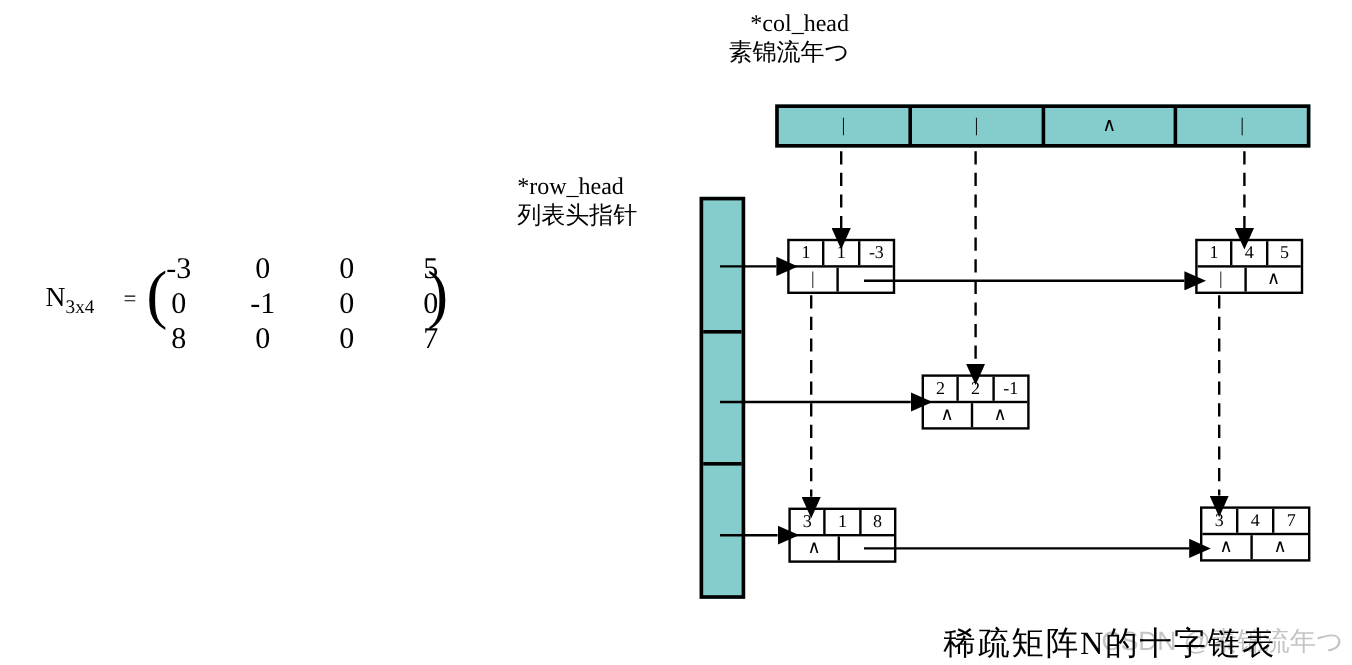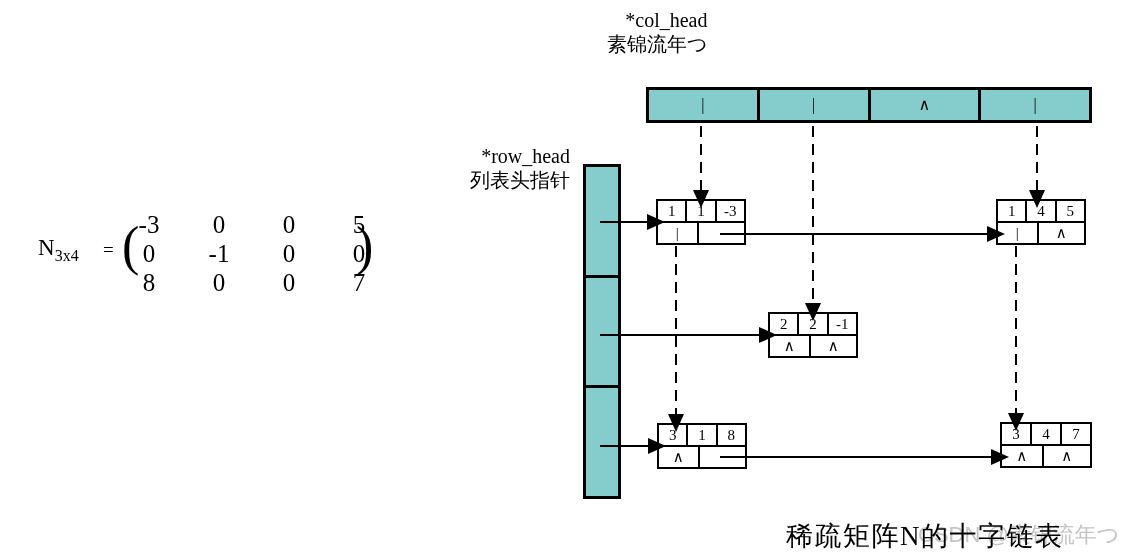--- a/index.html
+++ b/index.html
@@ -91,21 +91,21 @@
     <span>0</span>
     <span>0</span>
     <span>7</span>
   </div>
 
 
   <div class="abs ptr-label" style="left:607px; top:8px;text-align:right;">
     <div>*col_head</div>
     <div>素锦流年つ</div>
   </div>
-  <div class="abs ptr-label" style="left:470px; top:144px;text-align:right;">
+  <div class="abs ptr-label" style="left:431px; top:144px;">
     <div>*row_head</div>
     <div>列表头指针</div>
   </div>
 
   <div class="abs col-head">
     <div class="hcell">|</div>
     <div class="hcell">|</div>
     <div class="hcell">∧</div>
     <div class="hcell">|</div>
   </div>

